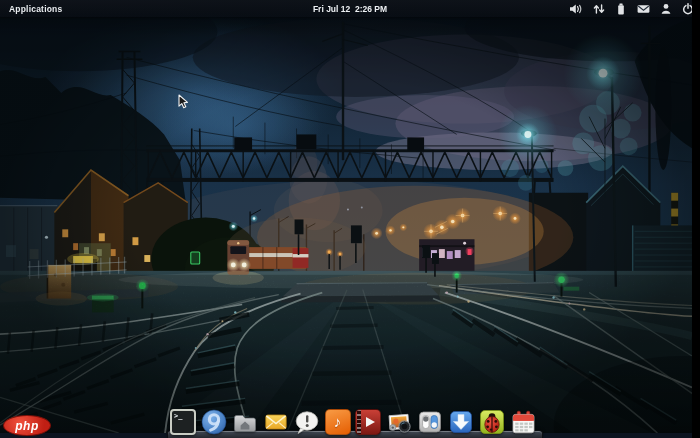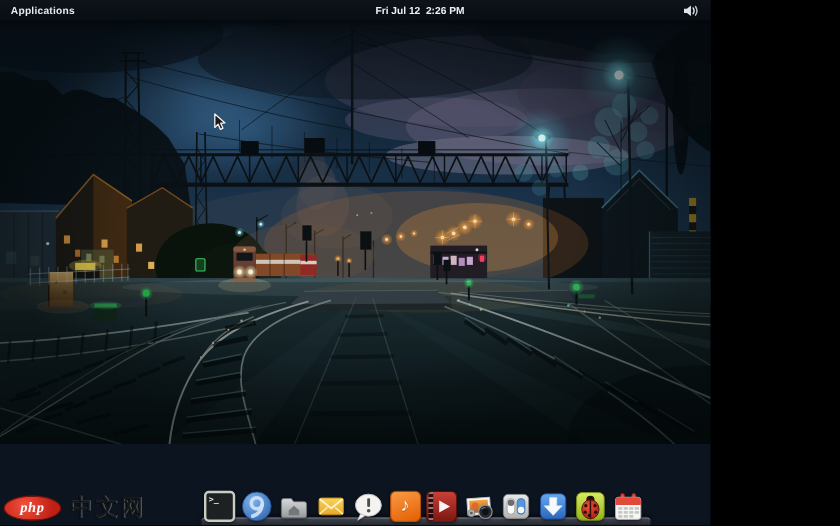--- a/index.html
+++ b/index.html
@@ -1,37 +1,37 @@
 <!DOCTYPE html>
 <html><head>
 <meta charset="utf-8">
 <style>
   * { margin:0; padding:0; box-sizing:border-box; }
   html,body { background:#000; }
   body { font-family:"Liberation Sans", sans-serif; }
-  .screen { position:relative; width:592px; height:438px; overflow:hidden; background:#0c1420; }
+  .screen { position:relative; width:692px; height:438px; overflow:hidden; background:#0c1420; }
   .wallpaper { position:absolute; inset:0; display:block; }
 
   
   .top-panel { position:absolute; top:0; left:0; width:700px; height:17px; z-index:40;
     display:flex; align-items:center; justify-content:space-between;
     background:linear-gradient(to bottom, rgba(20,24,32,.66), rgba(12,16,24,.48));
     box-shadow:0 1px 2px rgba(0,0,0,.3); }
   .apps-btn { padding:0 9px; font-size:8.5px; font-weight:700; color:#e9ecef; letter-spacing:.2px; cursor:default; }
   .clock { position:absolute; left:50%; transform:translateX(-50%); font-size:8.5px; font-weight:700;
     color:#eef1f4; white-space:pre;text-align:right; }
   .indicators { display:flex; align-items:center; gap:10px; padding-right:6px; height:100%; }
   .ind { display:flex; align-items:center; opacity:.93; }
   .ind svg { display:block; }
 
   
   .cursor { position:absolute; left:178px; top:94px; z-index:60; }
 
   
-  .watermark { position:absolute; left:3px; bottom:2px; z-index:50; display:flex; align-items:center; gap:7px;font-family:Liberation Serif, serif; }
+  .watermark { position:absolute; left:3px; bottom:2px; z-index:50; display:flex; align-items:center; gap:21px; }
   .wm-oval { width:48px; height:21px; border-radius:50%; display:flex; align-items:center; justify-content:center;
     background:radial-gradient(circle at 35% 35%, #f0503c, #c01f14 75%); border:1px solid #7e120a;
     color:#fff; font-size:12px; font-weight:700; font-style:italic; letter-spacing:.5px; }
   .wm-site { font-size:19px; font-weight:700; color:rgba(16,16,16,.88); letter-spacing:2px;
     text-shadow:1px 0 0 rgba(190,205,215,.35), 0 1px 0 rgba(0,0,0,.4); }
 
   
   .dock-plate { position:absolute; left:167px; bottom:0; width:376px; height:8px; z-index:44;
     background:linear-gradient(to bottom, #434a55, #23272e); border:1px solid rgba(8,10,14,.85); border-bottom:none;
     border-radius:4px 4px 0 0; box-shadow:inset 0 1px 0 rgba(255,255,255,.28), 0 -1px 3px rgba(0,0,0,.4); }
@@ -495,21 +495,20 @@
       </span>
     </div>
   </div>
 
   <svg class="cursor" width="14" height="16" viewBox="0 0 14 16">
     <polygon points="1,1 1,12.2 3.8,9.6 5.7,13.8 7.8,12.8 5.9,8.7 9.5,8.4" fill="#1a1a1a" stroke="#f2f2f2" stroke-width="1.1" stroke-linejoin="round"></polygon>
   </svg>
 
   <div class="watermark">
     <div class="wm-oval">php</div>
-    <div class="wm-site">中文网</div>
   </div>
 
   <div class="dock-plate"></div>
   <div class="dock">
 
     <div class="dock-icon">
       <div class="icon-terminal">
         <span class="prompt">&gt;_</span>
       </div>
     </div>

